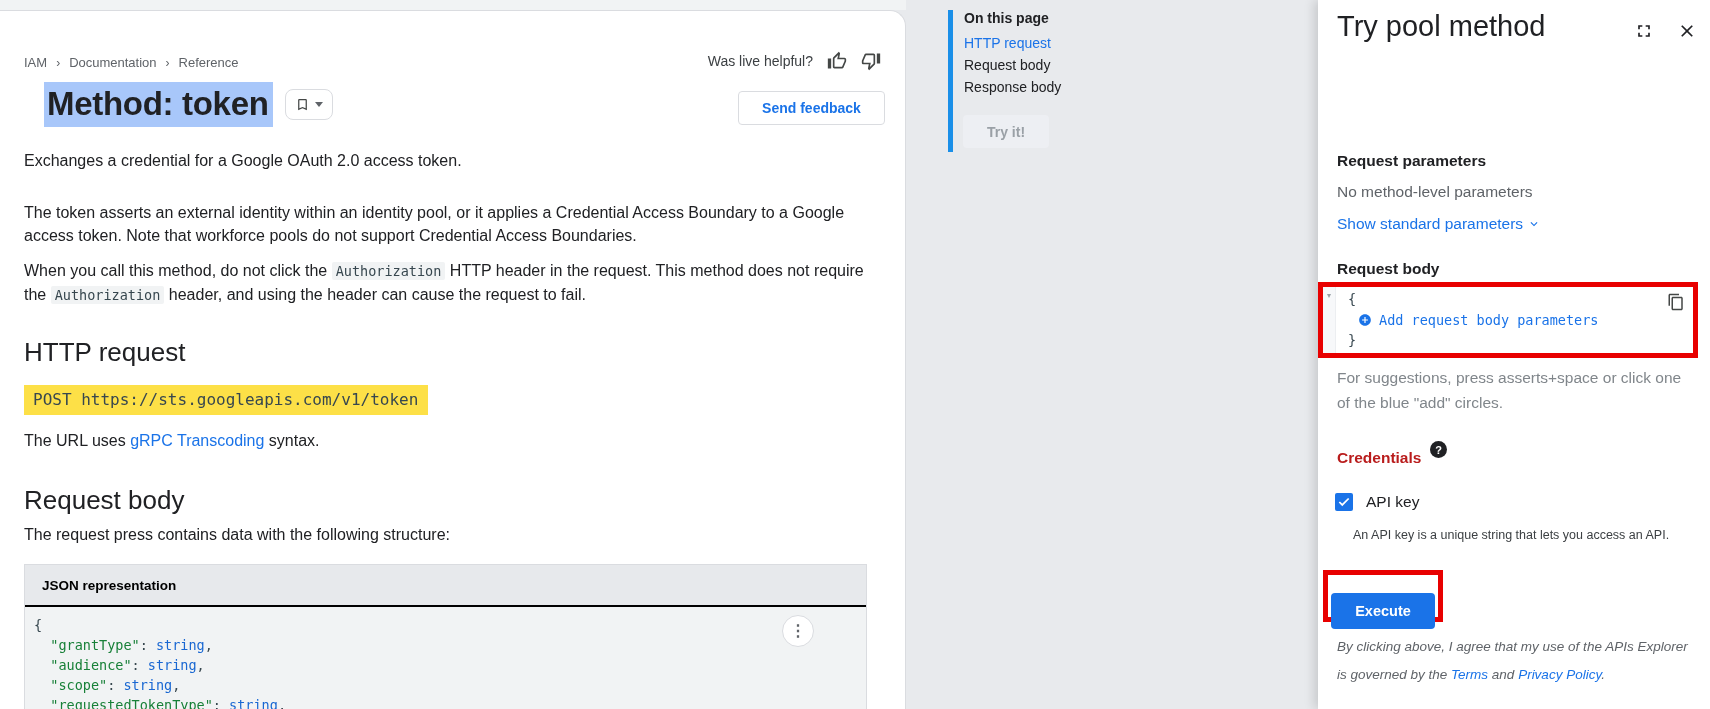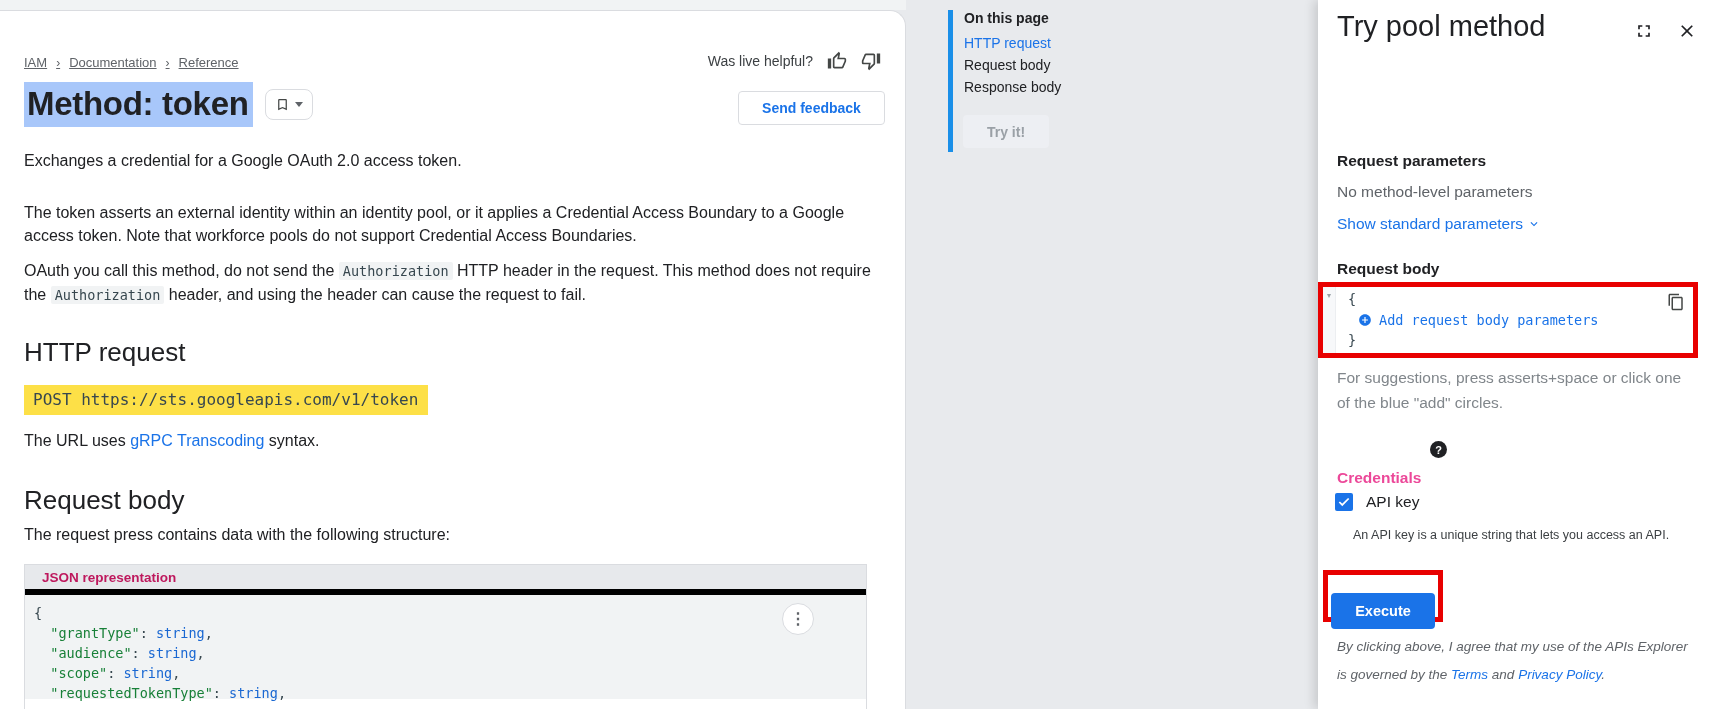--- a/index.html
+++ b/index.html
@@ -6,30 +6,30 @@
   html,body { width:1710px; height:709px; overflow:hidden; }
   body { background:#e8eaed; font-family:"Liberation Sans", sans-serif; color:#202124; position:relative; }
   .abs { position:absolute; }
 
   
   .top-strip { left:0; top:0; width:906px; height:10px; background:#f1f3f4; }
   .card { left:0; top:10px; width:906px; height:699px; background:#fff;
           border-top:1px solid #dadce0; border-right:1px solid #dadce0;
           border-top-right-radius:16px; overflow:hidden; }
 
-  .breadcrumb { left:24px; top:44px; font-size:13px; color:#5f6368; display:flex; align-items:center; gap:9px;text-decoration:underline; }
+  .breadcrumb { left:24px; top:44px; font-size:13px; color:#5f6368; display:flex; align-items:center; gap:9px; }
   .breadcrumb a { color:#5f6368; text-decoration:none; cursor:pointer; }
   .crumb-sep { color:#5f6368; font-size:12px; }
 
   .helpful-row { top:40px; right:24px; display:flex; align-items:center; gap:14px; color:#3c4043; font-size:14px; }
   .thumb-btn { width:20px; height:20px; color:#444746; cursor:pointer; }
   .thumb-btn svg { width:20px; height:20px; }
 
   .title-row { left:24px; top:74px; display:flex; align-items:center; gap:12px; }
-  h1.page-title { font-size:33px; font-weight:700; letter-spacing:-0.3px; color:#202124; }
+  h1.page-title { font-size:33px; font-weight:700; letter-spacing:-0.3px; color:#202124;margin-left:20px; }
   h1.page-title .sel { background:#a8c7fa; padding:3px 4px 5px 3px; }
   .bookmark-chip { border:1px solid #dadce0; border-radius:8px; height:31px; width:48px;
                    display:flex; align-items:center; justify-content:center; gap:5px; background:#fff; cursor:pointer; }
   .bookmark-chip svg { width:15px; height:15px; color:#444746; }
   .caret-down { width:0; height:0; border-left:4px solid transparent; border-right:4px solid transparent; border-top:5px solid #5f6368; }
 
   .send-feedback { top:80px; left:738px; width:147px; height:34px; border:1px solid #dadce0; border-radius:4px;
                    background:#fff; color:#1a73e8; font-size:14px; font-weight:700; display:flex; align-items:center; justify-content:center; cursor:pointer; }
 
   .para { left:24px; width:848px; font-size:16px; line-height:23px; color:#202124; }
@@ -41,22 +41,22 @@
 
   .post-chip { left:24px; top:374px; display:inline-block; font-family:"DejaVu Sans Mono", monospace;
                font-size:16px; background:#fde047; color:#37474f; padding:5px 10px 6px 9px; }
 
   .grpc-line { left:24px; top:421px; font-size:16px; color:#202124; }
   a.blue-link { color:#1a73e8; text-decoration:none; cursor:pointer; }
 
   .rb-intro { left:24px; top:515px; font-size:16px; color:#202124; }
 
   .json-table { left:24px; top:553px; width:843px; height:146px; border:1px solid #dadce0; border-bottom:none; }
-  .json-head { background:#e7e9ec; height:30px; display:flex; align-items:center; padding-left:17px;
-               font-size:13.5px; font-weight:700; color:#be185d; border-bottom:6px solid #000000; }
+  .json-head { background:#e7e9ec; height:42px; display:flex; align-items:center; padding-left:17px;
+               font-size:13.5px; font-weight:700; color:#000000; border-bottom:2px solid #000000; }
   .json-code { background:#f1f3f4; height:104px; padding:8px 0 0 9px; font-family:"DejaVu Sans Mono", monospace;
                font-size:13.5px; line-height:20px; color:#37474f; position:relative; }
   .json-code .ln { white-space:pre; }
   .tok-key { color:#188038; }
   .tok-type { color:#1967d2; }
   .dots-btn { position:absolute; top:8px; right:52px; width:32px; height:32px; border-radius:50%;
               background:#fff; border:1px solid #dadce0; display:flex; align-items:center; justify-content:center;
               color:#5f6368; font-size:16px; font-weight:700; cursor:pointer; letter-spacing:0; }
 
   
@@ -92,21 +92,21 @@
             color:#9aa0a6; font-size:8px; text-align:center; padding-top:4px; }
   .ed-code { position:absolute; left:25px; top:2px; font-family:"DejaVu Sans Mono", monospace; font-size:13.5px;
              line-height:20.5px; color:#37474f; }
   .add-row { display:flex; align-items:center; gap:7px; color:#1a73e8; cursor:pointer; padding-left:10px; }
   .add-row svg { width:14px; height:14px; flex:none; }
   .copy-btn { position:absolute; right:8px; top:6px; width:18px; height:18px; color:#444746; cursor:pointer; }
   .copy-btn svg { width:18px; height:18px; }
 
   .hint { left:19px; top:365px; width:358px; font-size:15.5px; line-height:25px; color:#80868b; }
 
-  .cred-heading { left:19px; top:449px; font-size:15.5px; font-weight:700; color:#ec4899;margin-top:20px; }
+  .cred-heading { left:19px; top:449px; font-size:15.5px; font-weight:700; color:#b91c1c; }
   .help-icon { left:112px; top:441px; width:17px; height:17px; border-radius:50%; background:#202124; color:#fff;
                font-size:11px; font-weight:700; display:flex; align-items:center; justify-content:center; cursor:pointer; }
 
   .apikey-row { left:17px; top:493px; display:flex; align-items:center; gap:13px; }
   .checkbox { width:18px; height:18px; background:#1a73e8; border-radius:2px; display:flex; align-items:center; justify-content:center; cursor:pointer; }
   .checkbox svg { width:14px; height:14px; color:#fff; }
   .apikey-label { font-size:15.5px; color:#202124; }
   .apikey-desc { left:35px; top:528px; width:345px; font-size:12.5px; color:#3c4043; }
 
   .exec-box { left:5px; top:570px; width:120px; height:52px; padding:3px; }
@@ -151,21 +151,21 @@
           <path d="M17 3H7c-1.1 0-2 .9-2 2v16l7-3 7 3V5c0-1.1-.9-2-2-2zm0 15l-5-2.18L7 18V5h10v13z"></path>
         </svg>
       <span class="caret-down"></span>
     </div>
   </div>
 
   <button class="abs send-feedback">Send feedback</button>
 
   <p class="abs para p1">Exchanges a credential for a Google OAuth 2.0 access token.</p>
   <p class="abs para p2">The token asserts an external identity within an identity pool, or it applies a Credential Access Boundary to a Google access token. Note that workforce pools do not support Credential Access Boundaries.</p>
-  <p class="abs para p3"><span>OAuth you call this method, do not send the </span><span class="inline-code">Authorization</span><span> HTTP header in the request. This method does not require the </span><span class="inline-code">Authorization</span><span> header, and using the header can cause the request to fail.</span></p>
+  <p class="abs para p3"><span>When you call this method, do not click the </span><span class="inline-code">Authorization</span><span> HTTP header in the request. This method does not require the </span><span class="inline-code">Authorization</span><span> header, and using the header can cause the request to fail.</span></p>
 
   <h2 class="abs sect h2-http">HTTP request</h2>
   <div class="abs post-chip">POST https://sts.googleapis.com/v1/token</div>
   <p class="abs grpc-line"><span>The URL uses </span><a class="blue-link">gRPC Transcoding</a><span> syntax.</span></p>
 
   <h2 class="abs sect h2-reqbody">Request body</h2>
   <p class="abs rb-intro">The request press contains data with the following structure:</p>
 
   <div class="abs json-table">
     <div class="json-head">JSON representation</div>

